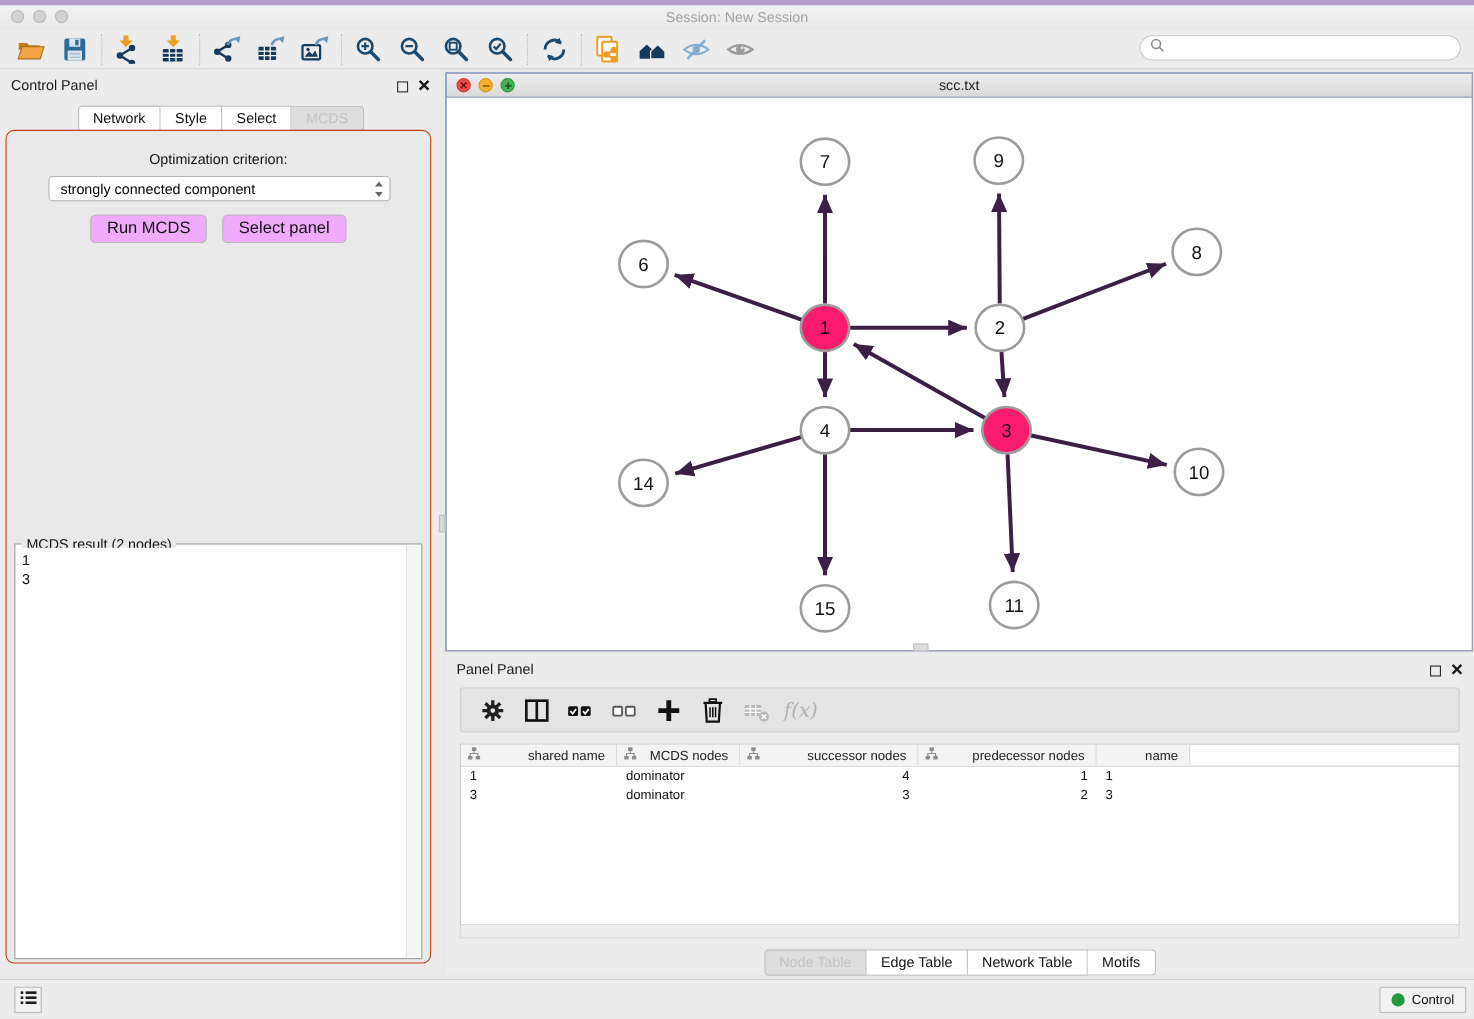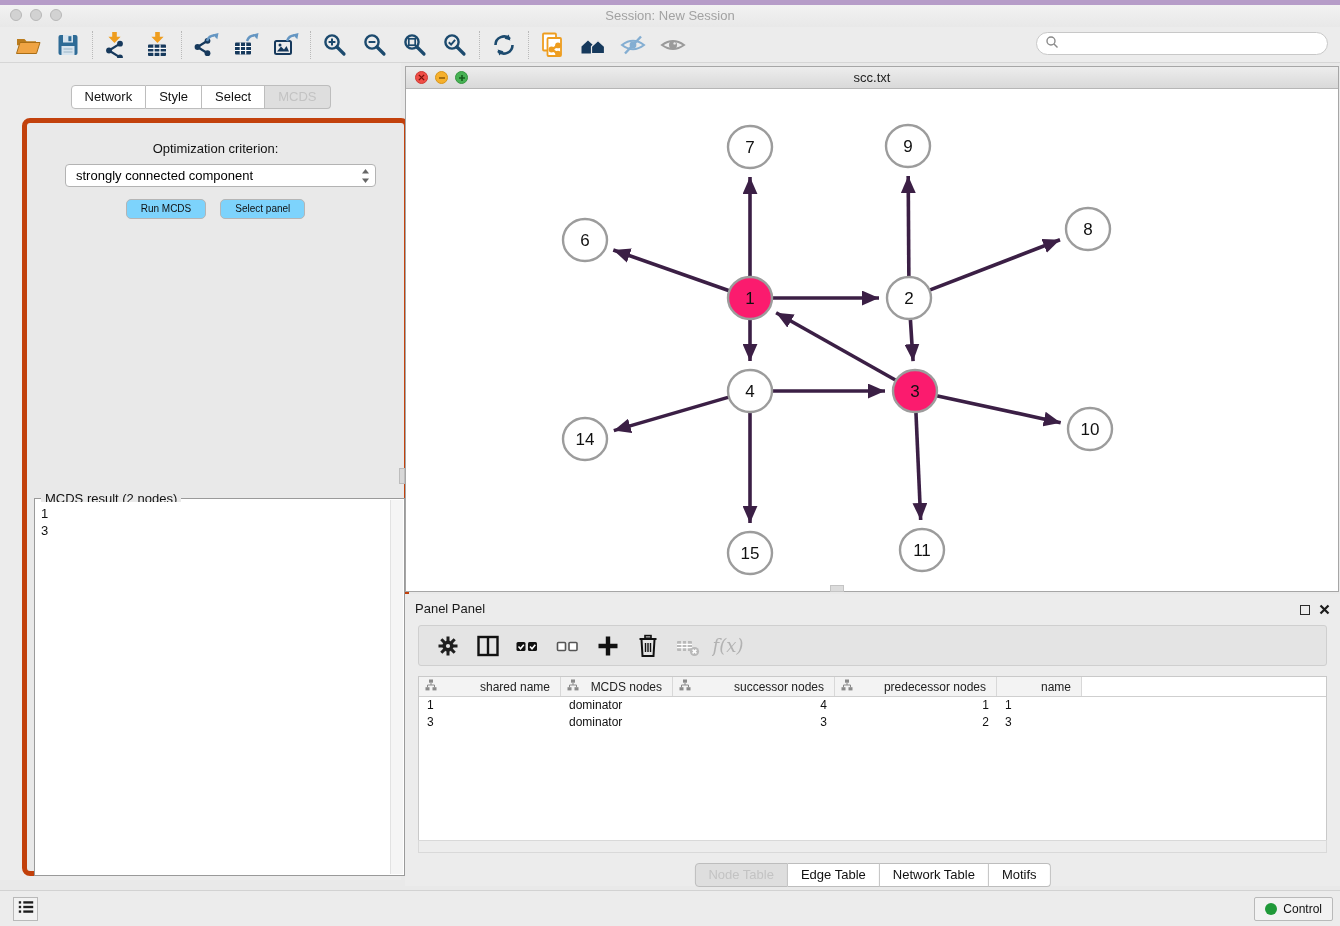--- a/index.html
+++ b/index.html
@@ -28,27 +28,27 @@
   .control-panel { left:0; top:63px; width:401px; height:817px; background:#ececec; }
   .panel-head { position:absolute; left:0; top:0; width:100%; height:28px; }
   .panel-head .ptitle { position:absolute; left:10px; top:7px; font-size:13px; color:#1a1a1a; }
   .win-icons { position:absolute; right:10px; top:7px; display:flex; gap:9px; align-items:center; }
   .float-ic { width:10px; height:10px; border:1.6px solid #2a2a2a; display:inline-block; }
   .tabbar { display:inline-flex; }
   .tab { background:#fff; border:1px solid #bdbdbd; border-left:none; padding:3px 13px 4px; font-size:13px; color:#111; white-space:nowrap; cursor:default; }
   .tab:first-child { border-left:1px solid #bdbdbd; border-radius:4px 0 0 4px; }
   .tab:last-child { border-radius:0 4px 4px 0; }
   .tab.selected { background:#dedede; color:#c3c3c3; }
-  .cp-tabs { position:absolute; left:50%; transform:translateX(-50%); top:22px;text-align:center; }
-  .cp-inset { position:absolute; left:22px; top:55px; width:387px; height:758px; background:#e9e9e9; border:5px solid #c2410c; border-radius:8px; }
+  .cp-tabs { position:absolute; left:50%; transform:translateX(-50%); top:33px;text-align:center; }
+  .cp-inset { position:absolute; left:5px; top:55px; width:387px; height:758px; background:#e9e9e9; border:1px solid #c2410c; border-radius:8px; }
   .opt-label { position:absolute; left:0; top:18px; width:100%; text-align:center; font-size:13px; color:#111; }
   .cp-select { position:absolute; left:38px; top:41px; width:311px; height:23px; background:#fff; border:1px solid #b3b3b3; border-radius:4px; font-size:13px; display:flex; align-items:center; padding-left:10px; cursor:default; }
   .cp-select .stepper { position:absolute; right:5px; top:2px; }
   .btnrow { position:absolute; left:0; top:76px; width:100%; display:flex; justify-content:center; gap:14px; }
-  .mac-btn { background:#7dd3fc; border:1px solid #b5b5b5; border-radius:5px; font-size:10px; color:#111; padding:3px 14px 4px; font-family:"Liberation Sans",sans-serif; cursor:default; }
+  .mac-btn { background:#f0abfc; border:1px solid #b5b5b5; border-radius:5px; font-size:15px; color:#111; padding:3px 14px 4px; font-family:"Liberation Sans",sans-serif; cursor:default; }
   .result-group { position:absolute; left:7px; top:375px; width:371px; height:378px; border:1px solid #9a9a9a; background:#fff; }
   .result-legend { position:absolute; left:6px; top:-8px; background:#e9e9e9; padding:0 4px; font-size:13px; color:#111; }
   .result-body { position:absolute; left:1px; top:3px; right:15px; bottom:1px; background:#fff; padding:3px 5px; font-size:13px; line-height:17px; color:#111; overflow:hidden; }
   .result-scroll { position:absolute; top:1px; right:1px; bottom:1px; width:13px; background:#f5f5f5; border-left:1px solid #e2e2e2; }
 
   
   .network-window { left:405px; top:66px; width:934px; height:526px; background:#1d4ed8; border:1px solid #a6a6a6; }
   .nw-titlebar { position:absolute; left:0; top:0; width:100%; height:22px; background:linear-gradient(#ededed,#d9d9d9); border-bottom:1px solid #b6b6b6; }
   .nw-title { width:100%; text-align:center; font-size:13px; color:#222; line-height:21px; }
   .traffic { position:absolute; left:9px; top:4px; display:flex; gap:7px; }
@@ -225,20 +225,31 @@
   <span>
     <svg width="14" height="14" viewBox="0 0 14 14">
         <circle cx="6" cy="6" r="4" fill="none" stroke="#8a8a8a" stroke-width="1.4"></circle>
         <line x1="9" y1="9" x2="12.5" y2="12.5" stroke="#8a8a8a" stroke-width="1.4"></line>
       </svg>
   </span>
   <input placeholder="" style="">
 </div>
 
 <div class="abs control-panel">
+  <div class="panel-head">
+    <span class="ptitle">Control Panel</span>
+    <span class="win-icons">
+      <span class="float-ic"></span>
+      <span>
+        <svg width="11" height="11" viewBox="0 0 11 11">
+            <path d="M1.5 1.5 9.5 9.5 M9.5 1.5 1.5 9.5" stroke="#1c1c1c" stroke-width="2.2"></path>
+          </svg>
+      </span>
+    </span>
+  </div>
   <div class="tabbar cp-tabs" id="cp-tabs">
       <span class="tab">Network</span>
       <span class="tab">Style</span>
       <span class="tab">Select</span>
       <span class="tab selected">MCDS</span>
     </div>
   <div class="cp-inset">
     <div class="opt-label">Optimization criterion:</div>
     <div class="cp-select">
       <span>strongly connected component</span>

